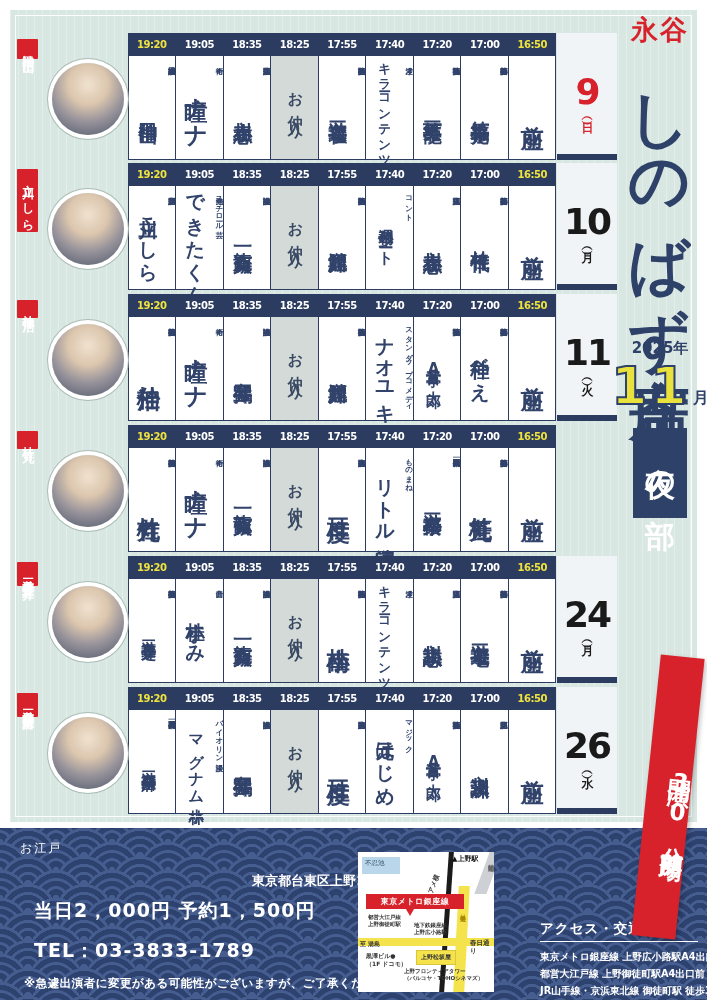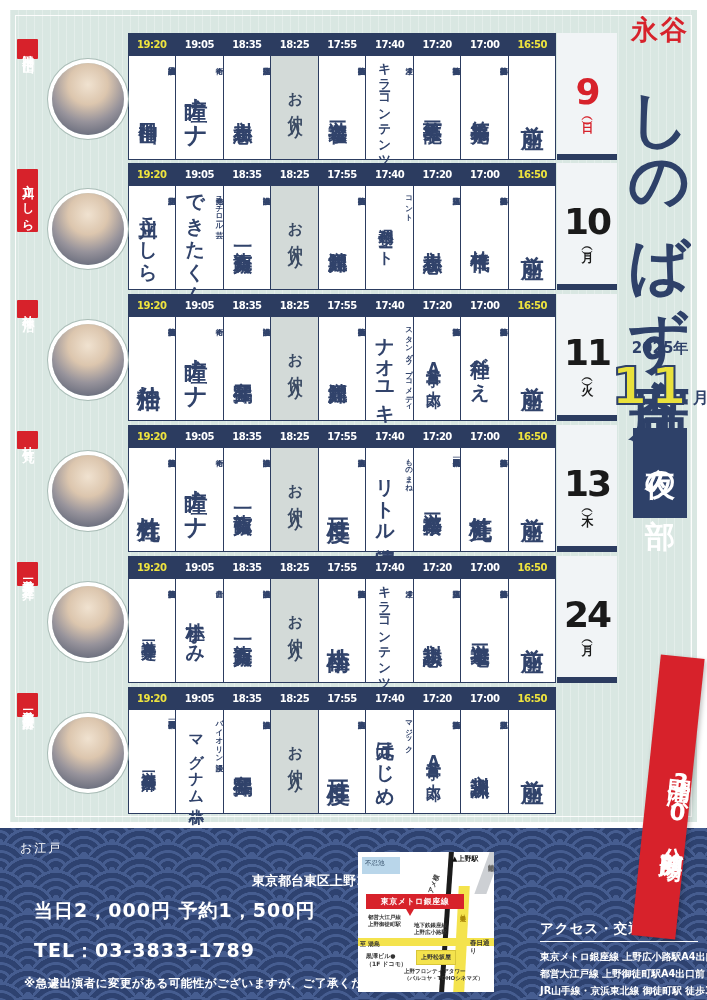--- a/index.html
+++ b/index.html
@@ -304,24 +304,20 @@
             </div>
             <div class="cell">
               <div class="tag v">落語芸術協会</div>
               <div class="name v off" style="font-size: 23px;">桂笹丸</div>
             </div>
             <div class="cell">
               <div class="name v" style="font-size: 23px;">前座</div>
             </div>
           </div>
         </div>
-        <div class="datecell" style="top: 415px;">
-          <div class="dnum">13</div>
-          <div class="dwk">（木）</div>
-        </div>
         <div class="row" style="top: 546px;">
           <div class="timebar">
             <div class="t hl">19:20</div>
             <div class="t">19:05</div>
             <div class="t">18:35</div>
             <div class="t">18:25</div>
             <div class="t">17:55</div>
             <div class="t">17:40</div>
             <div class="t">17:20</div>
             <div class="t">17:00</div>
@@ -409,20 +405,24 @@
               <div class="name v off" style="font-size: 15px;">昔昔亭A太郎</div>
             </div>
             <div class="cell">
               <div class="tag v">落語立川流</div>
               <div class="name v off" style="font-size: 19px;">立川談洲</div>
             </div>
             <div class="cell">
               <div class="name v" style="font-size: 23px;">前座</div>
             </div>
           </div>
+        </div>
+        <div class="datecell" style="top: 677px;">
+          <div class="dnum">26</div>
+          <div class="dwk">（水）</div>
         </div>
       </div>
     <div id="sidebar">
         <div class="plabel v" style="top: 29px;">神田伯山</div>
         <div class="photo" style="top: 53px;"></div>
         <div class="plabel v" style="top: 159px;">立川こしら</div>
         <div class="photo" style="top: 183px;"></div>
         <div class="plabel v" style="top: 290px;">桂伸治</div>
         <div class="photo" style="top: 314px;"></div>
         <div class="plabel v" style="top: 421px;">桂竹丸</div>

